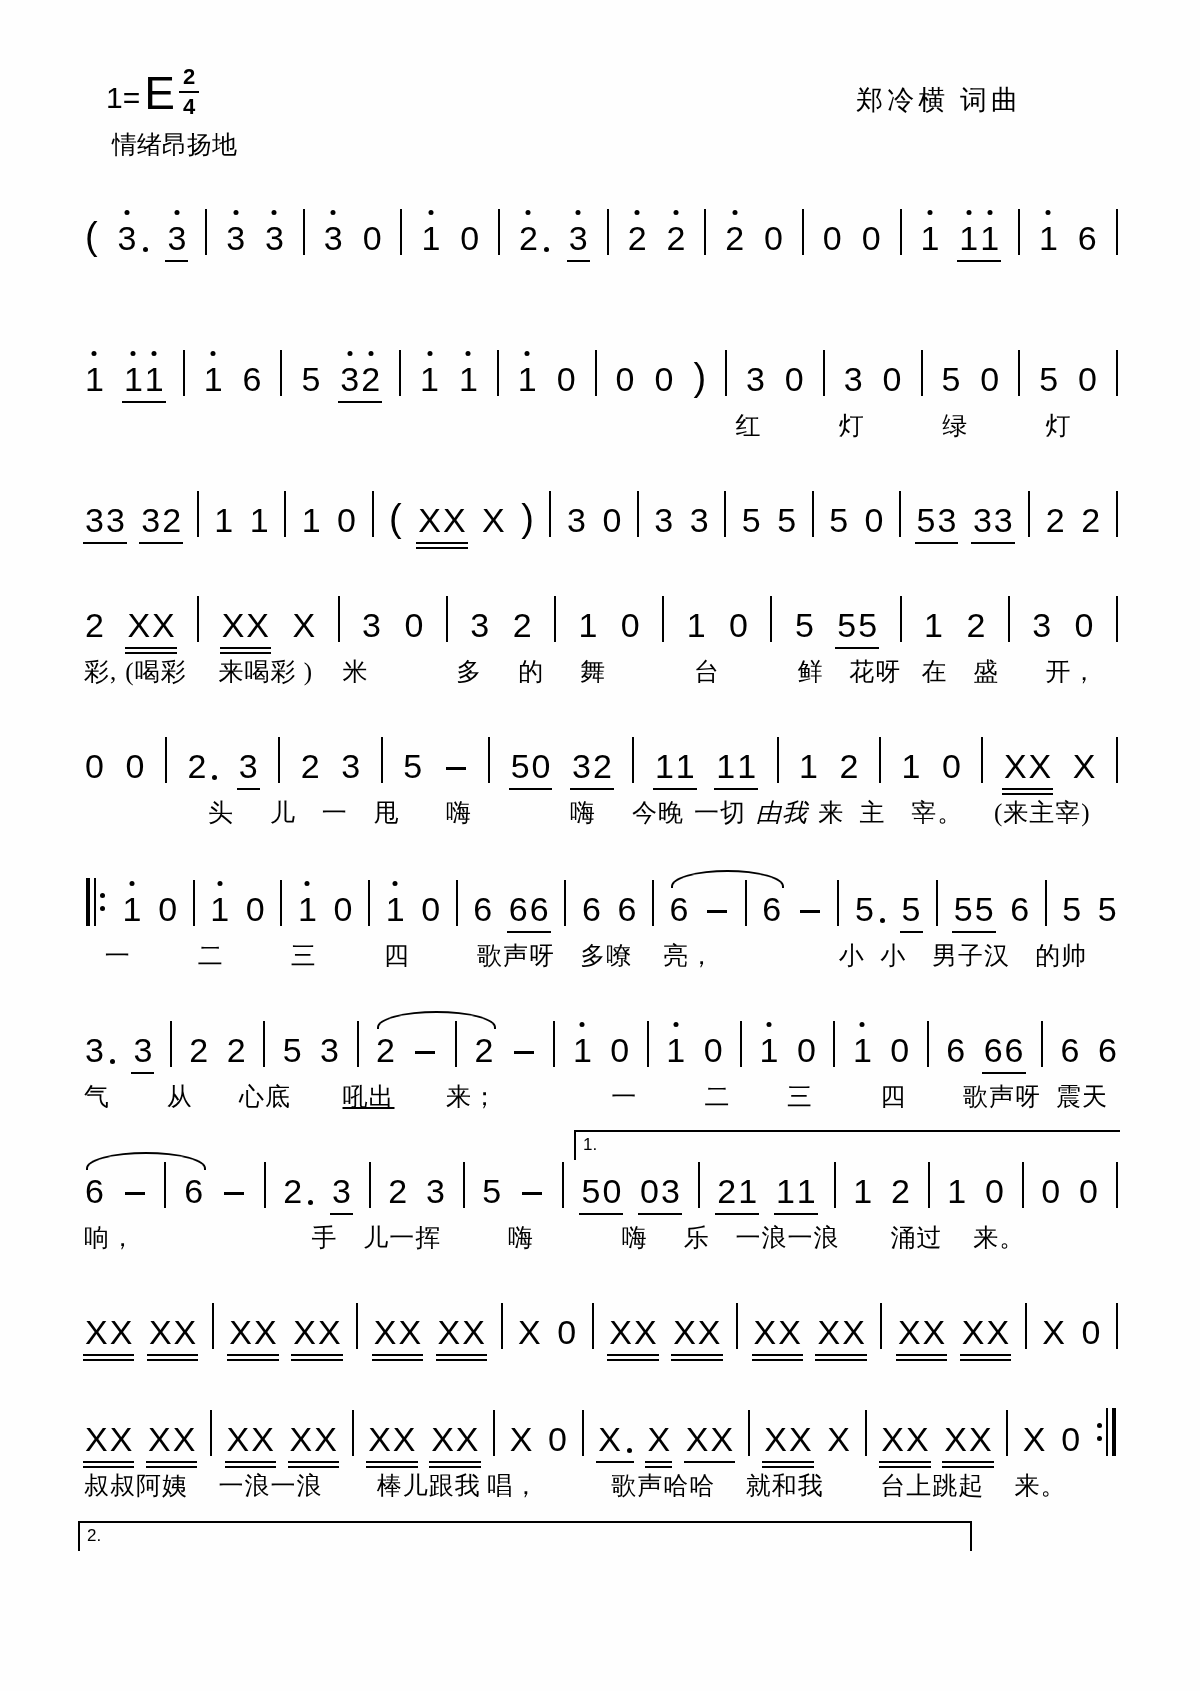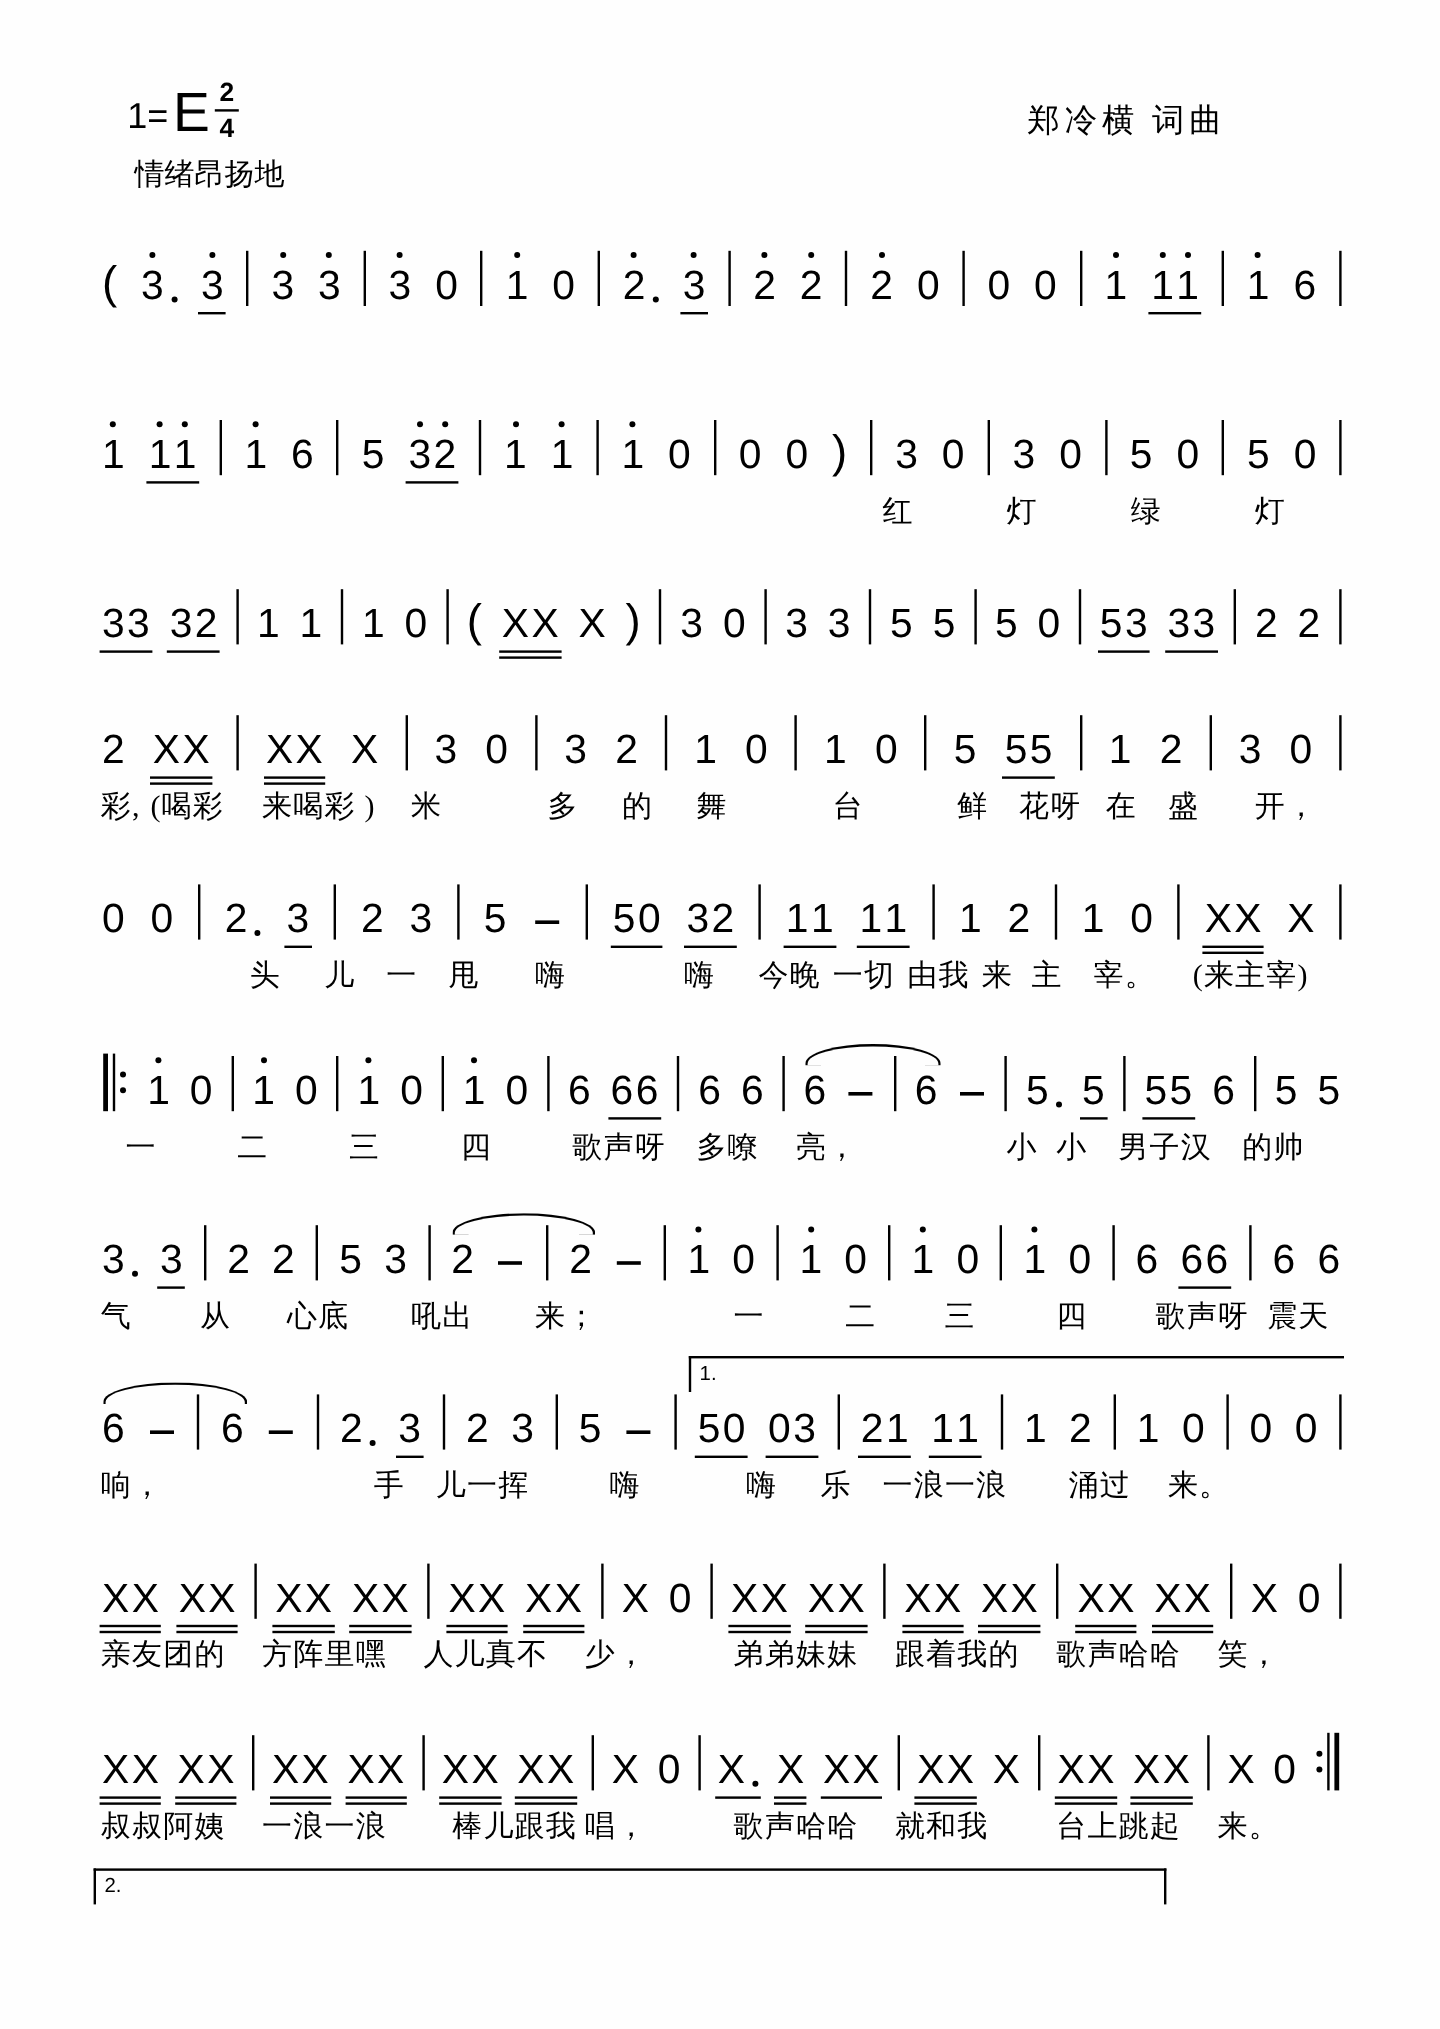--- a/index.html
+++ b/index.html
@@ -470,21 +470,21 @@
         </div>
         <div class="lyric-row">
           <span class="lyric" style="left: 12%;">头</span>
           <span class="lyric" style="left: 18%;">儿</span>
           <span class="lyric" style="left: 23%;">一</span>
           <span class="lyric" style="left: 28%;">甩</span>
           <span class="lyric" style="left: 35%;">嗨</span>
           <span class="lyric" style="left: 47%;">嗨</span>
           <span class="lyric" style="left: 53%;">今晚</span>
           <span class="lyric" style="left: 59%;">一切</span>
-          <span class="lyric" style="left: 65%;">由我</span>
+          <span class="lyric" style="left: 65%; font-style: italic;">由我</span>
           <span class="lyric" style="left: 71%;">来</span>
           <span class="lyric" style="left: 75%;">主</span>
           <span class="lyric" style="left: 80%;">宰。</span>
           <span class="lyric" style="left: 88%;">(来主宰)</span>
         </div>
       </div>
       <div class="system">
         <div class="note-row">
           <span class="tok rep">
             <span class="vbar" style="width: 4px;"></span>
@@ -668,21 +668,21 @@
           </span>
           <span class="tok note">
             <span class="ch">6</span>
           </span>
           <div class="arc" style="left: 293.1px; width: 114.8px; top: 36px;"></div>
         </div>
         <div class="lyric-row">
           <span class="lyric" style="left: 0%;">气</span>
           <span class="lyric" style="left: 8%;">从</span>
           <span class="lyric" style="left: 15%;">心底</span>
-          <span class="lyric" style="left: 25%;">吼出</span>
+          <span class="lyric" style="left: 25%; text-decoration: underline;">吼出</span>
           <span class="lyric" style="left: 35%;">来；</span>
           <span class="lyric" style="left: 51%;">一</span>
           <span class="lyric" style="left: 60%;">二</span>
           <span class="lyric" style="left: 68%;">三</span>
           <span class="lyric" style="left: 77%;">四</span>
           <span class="lyric" style="left: 85%;">歌声呀</span>
           <span class="lyric" style="left: 94%;">震天</span>
         </div>
       </div>
       <div class="system">
@@ -843,30 +843,20 @@
           </span>
           <span class="tok bar"></span>
           <span class="tok note">
             <span class="ch">X</span>
           </span>
           <span class="tok note">
             <span class="ch">0</span>
           </span>
           <span class="tok bar"></span>
         </div>
-        <div class="lyric-row">
-          <span class="lyric" style="left: 0%;">亲友团的</span>
-          <span class="lyric" style="left: 13%;">方阵里嘿</span>
-          <span class="lyric" style="left: 26%;">人儿真不</span>
-          <span class="lyric" style="left: 39%;">少，</span>
-          <span class="lyric" style="left: 51%;">弟弟妹妹</span>
-          <span class="lyric" style="left: 64%;">跟着我的</span>
-          <span class="lyric" style="left: 77%;">歌声哈哈</span>
-          <span class="lyric" style="left: 90%;">笑，</span>
-        </div>
       </div>
       <div class="system">
         <div class="note-row">
           <span class="tok note u2">
             <span class="ch">X</span>
             <span class="ch">X</span>
           </span>
           <span class="tok note u2">
             <span class="ch">X</span>
             <span class="ch">X</span>

